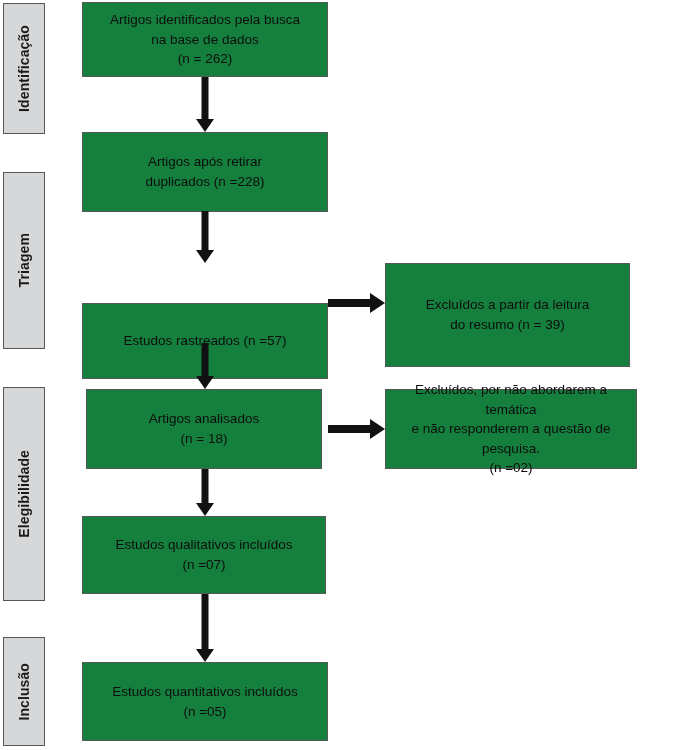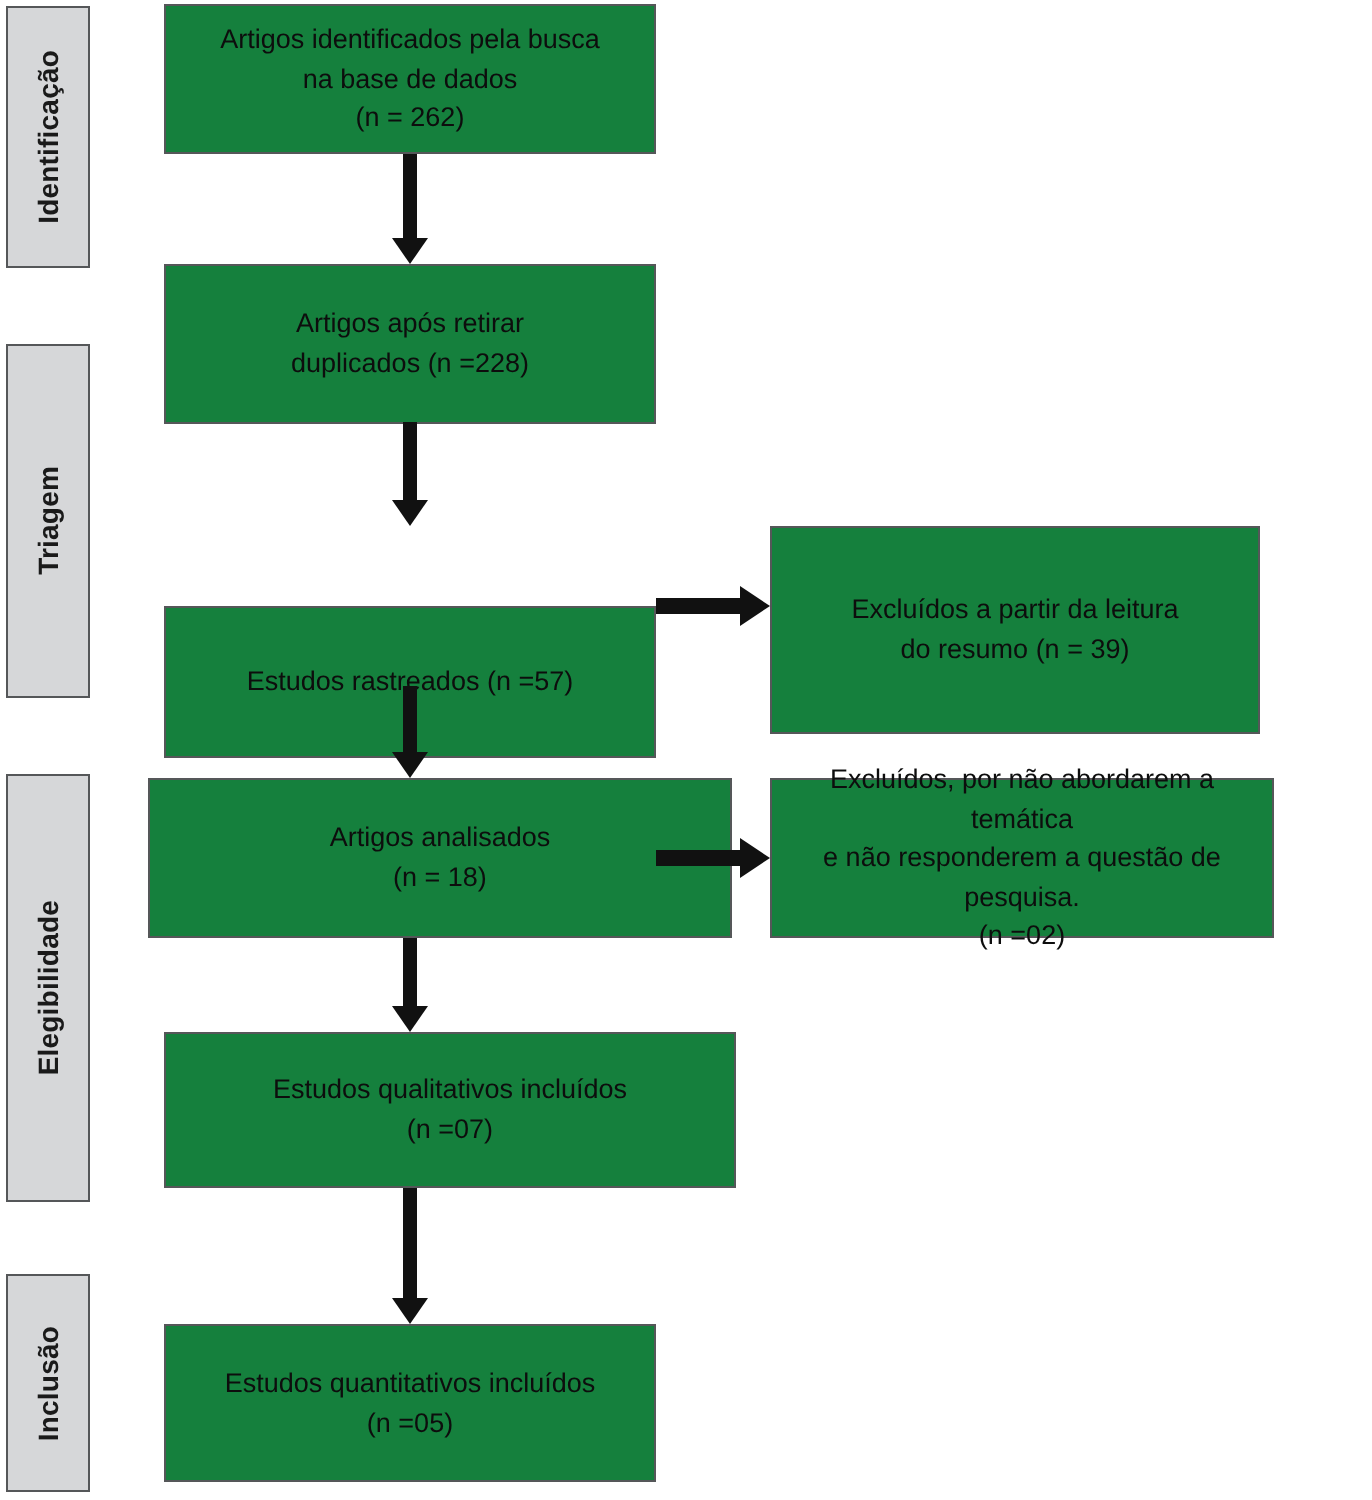--- a/index.html
+++ b/index.html
@@ -136,26 +136,26 @@
 
   <div class="flow-box" style="left:82px; top:132px; width:246px; height:80px;">
     <span class="flow-text">Artigos após retirar
 duplicados (n =228)</span>
   </div>
 
   <div class="flow-box" style="left:82px; top:263px; width:246px; height:76px;margin-top:40px;">
     <span class="flow-text">Estudos rastreados (n =57)</span>
   </div>
 
-  <div class="flow-box" style="left:74px; top:389px; width:292px; height:80px;">
+  <div class="flow-box" style="left:86px; top:389px; width:236px; height:80px;">
     <span class="flow-text">Artigos analisados
 (n = 18)</span>
   </div>
 
-  <div class="flow-box" style="left:82px; top:516px; width:286px; height:78px;">
+  <div class="flow-box" style="left:82px; top:516px; width:244px; height:78px;">
     <span class="flow-text">Estudos qualitativos incluídos
 (n =07)</span>
   </div>
 
   <div class="flow-box" style="left:82px; top:662px; width:246px; height:79px;">
     <span class="flow-text">Estudos quantitativos incluídos
 (n =05)</span>
   </div>
 
   <div class="flow-box" style="left:385px; top:263px; width:245px; height:104px;">

